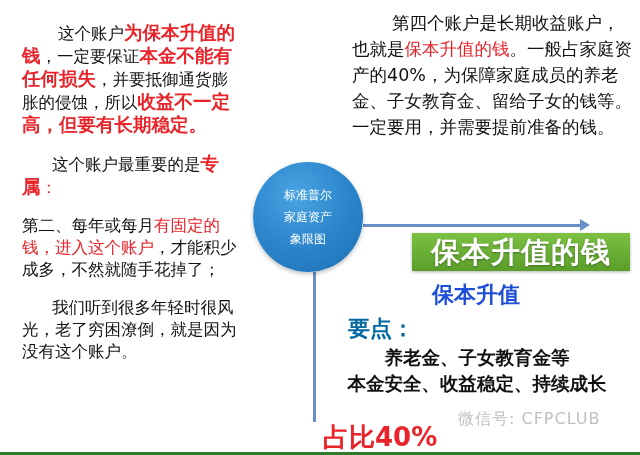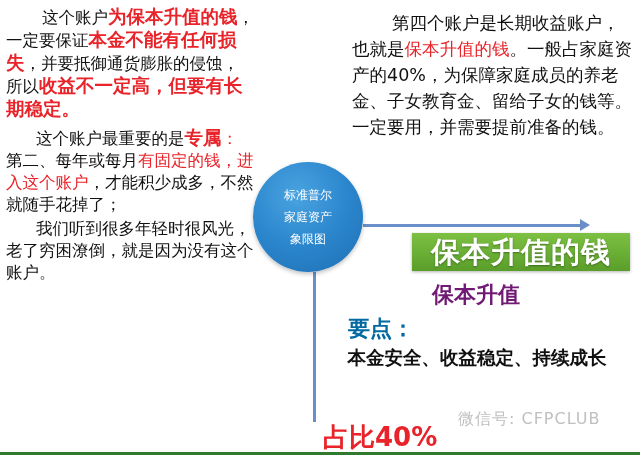--- a/index.html
+++ b/index.html
@@ -7,21 +7,21 @@
     width: 640px; height: 455px; overflow: hidden; position: relative;
     background: #ffffff;
     font-family: "DejaVu Sans", "Liberation Sans", sans-serif;
     color: #111;
   }
   .red { color: #e8232a; }
   .left-col {
     position: absolute; left: 6px; top: 6px; width: 248px;
     font-size: 16.5px; line-height: 22px; letter-spacing: 0px;
   }
-  .left-col p { margin: 0; }
+  .left-col p { margin: 16px; }
   .p1 { text-indent: 36px; }
   .p1 .big { font-size: 18.5px; font-weight: bold; }
   .p2 { margin-top: 6px !important; text-indent: 30px; }
   .p2 .big { font-size: 18.5px; font-weight: bold; }
   .p3 { text-indent: 30px; margin-top: 2px !important; }
   .right-top {
     position: absolute; left: 352px; top: 10px; width: 280px;
     font-size: 17.5px; line-height: 26px;
   }
   .right-top p { margin: 0; text-indent: 40px; }
@@ -51,21 +51,21 @@
   .green-box {
     position: absolute; left: 412px; top: 233px; width: 218px; height: 38px;
     background: linear-gradient(#7cc142, #5a9e2a);
     box-shadow: 0 1px 3px rgba(0,0,0,0.3);
     color: #fff; font-weight: bold; font-size: 29px; line-height: 38px;
     text-align: center; letter-spacing: 1px;
     text-shadow: 0 1px 2px rgba(0,0,0,0.35);
   }
   .sub-title {
     position: absolute; left: 432px; top: 280px;
-    font-size: 22px; font-weight: bold; color: #701a75;
+    font-size: 22px; font-weight: bold; color: #1d4ed8;
   }
   .key-label {
     position: absolute; left: 348px; top: 314px;
     font-size: 22px; font-weight: bold; color: #0369a1;
   }
   .key-points {
     position: absolute; left: 322px; top: 345px; width: 310px;
     text-align: center; font-size: 18.5px; font-weight: bold; line-height: 26px;
   }
   .key-points span { display: block; }
@@ -113,17 +113,18 @@
     <span>标准普尔</span>
     <span>家庭资产</span>
     <span>象限图</span>
   </div>
 </div>
 
 <div class="green-box">保本升值的钱</div>
 <div class="sub-title">保本升值</div>
 <div class="key-label">要点：</div>
 <div class="key-points">
+  <span>养老金、子女教育金等</span>
   <span>本金安全、收益稳定、持续成长</span>
 </div>
 <div class="watermark">微信号: CFPCLUB</div>
 <div class="ratio">占比40%</div>
 <div class="bottom-bar"></div>
 
 </body></html>

